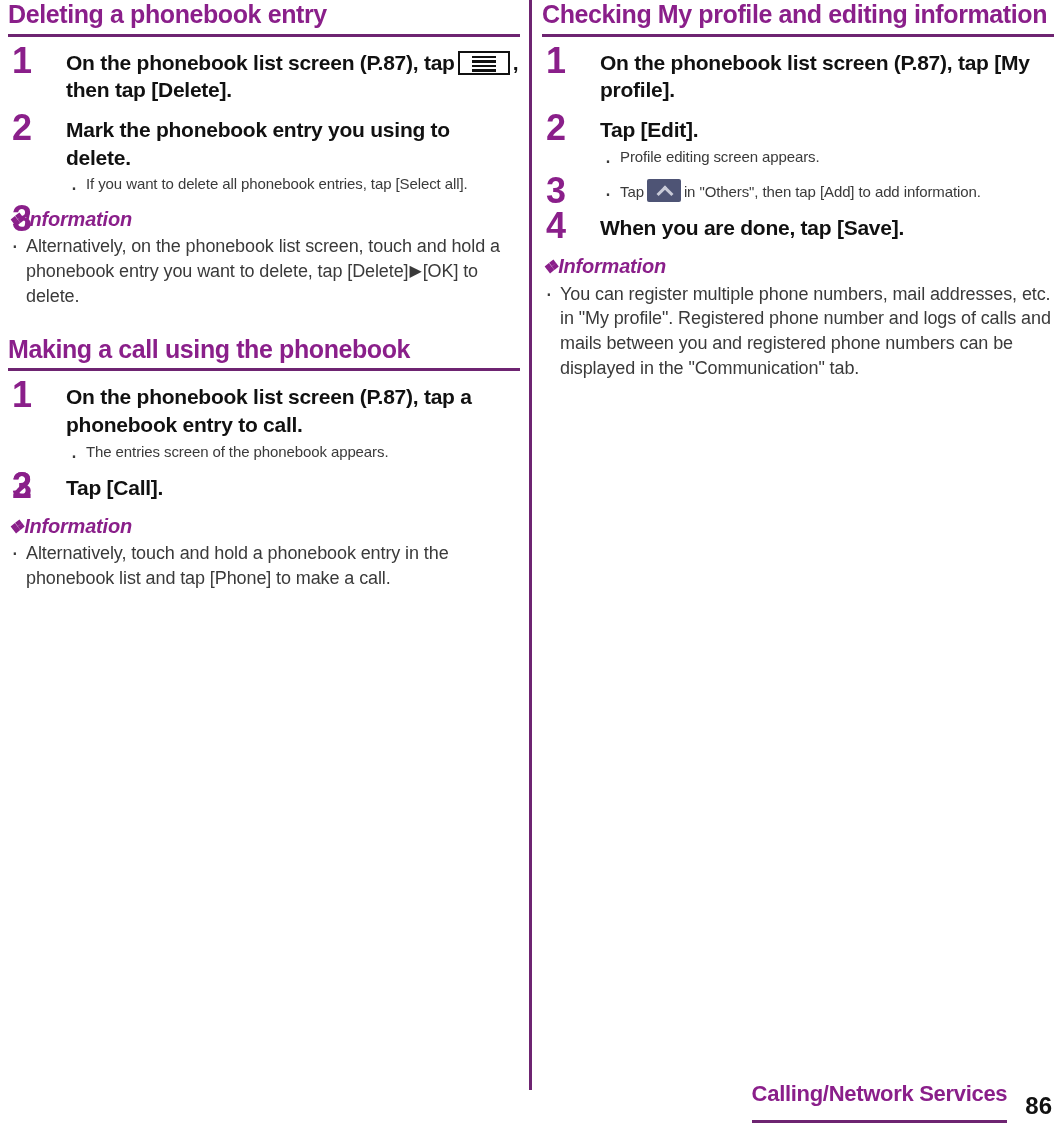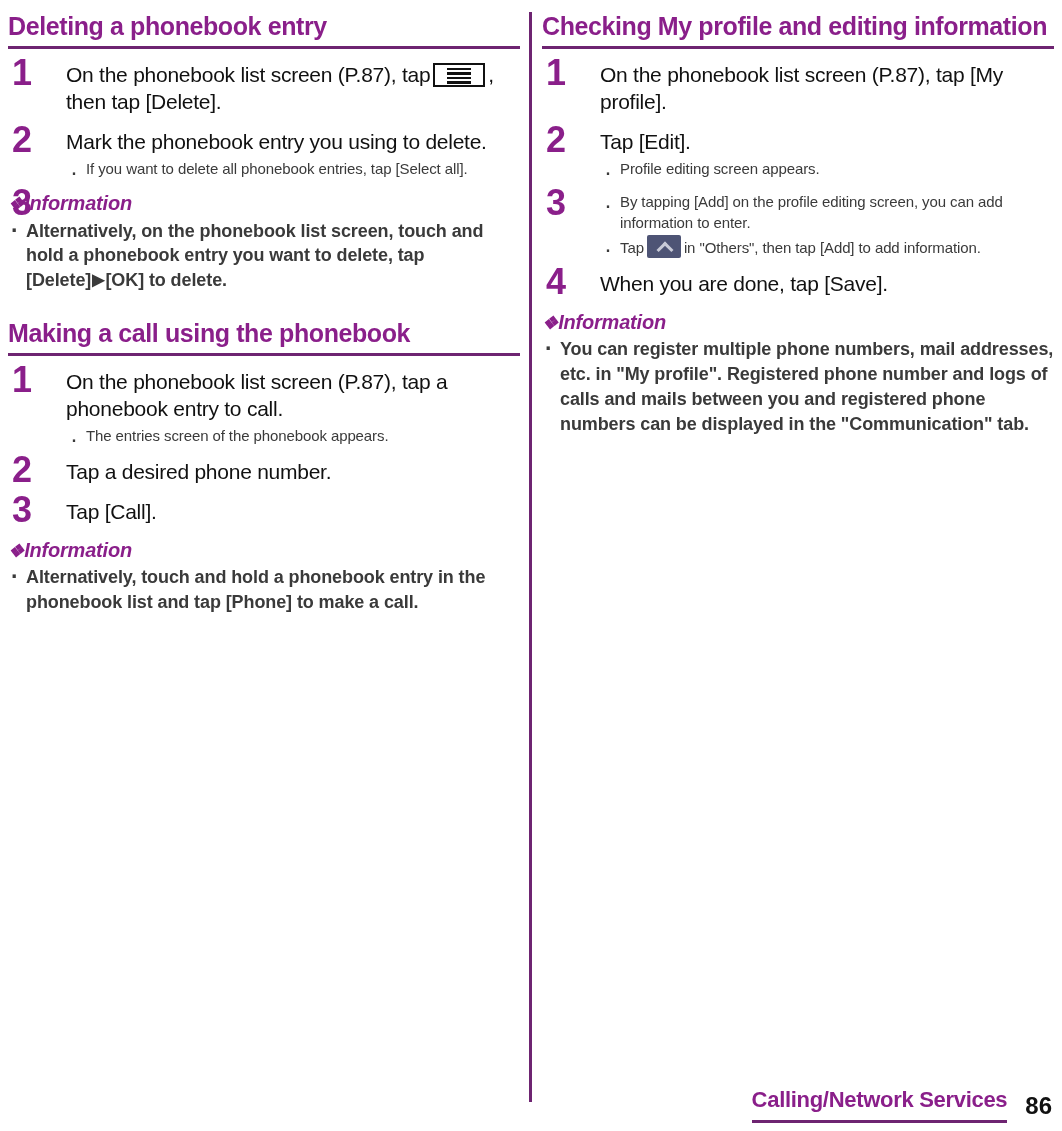--- a/index.html
+++ b/index.html
@@ -13,21 +13,20 @@
     position: relative;
     font-family: "Liberation Sans", sans-serif;
     color: #231f20;
     overflow: hidden;
   }
 
   
   .page {
     position: absolute;
     inset: 0;
-    margin-top: 12px;
   }
   .col {
     position: absolute;
     top: 0;
     width: 512px;
   }
   .col-left  { left: 8px; }
   .col-right { left: 542px; }
 
   .col-divider {
@@ -72,21 +71,21 @@
     left: 4px;
     top: -6px;
     font-size: 36px;
     font-weight: bold;
     color: #8a1f8a;
     line-height: 1;
     font-family: "Liberation Sans", sans-serif;
   }
   .step-text {
     font-size: 21px;
-    font-weight: normal;
+    font-weight: bold;
     line-height: 1.32;
     color: #111111;
     letter-spacing: -0.25px;
   }
 
   
   .sub-list {
     list-style: none;
     margin: 2px 0 0 0;
     padding: 0;
@@ -132,21 +131,20 @@
     margin: 0;
     padding: 0;
   }
   .info-list li {
     position: relative;
     padding-left: 18px;
     font-size: 18px;
     line-height: 1.38;
     color: #3a3a3a;
     letter-spacing: -0.1px;
-    font-weight: bold;
   }
   .info-list li::before {
     content: "\00B7";
     position: absolute;
     left: 3px;
     top: -4px;
     font-size: 23px;
     color: #3a3a3a;
   }
 
@@ -220,21 +218,21 @@
     display: flex;
     align-items: flex-end;
     gap: 18px;
   }
   .footer-chapter {
     font-size: 22px;
     font-weight: bold;
     color: #8a1f8a;
     letter-spacing: -0.3px;
     border-bottom: 3px solid #6e2471;
-    padding-bottom: 8px;
+    padding-bottom: 14px;
     line-height: 1.1;
   }
   .footer-page {
     font-size: 24px;
     font-weight: bold;
     color: #111;
     line-height: 1.1;
     padding-bottom: 4px;
   }
 </style>
@@ -286,21 +284,20 @@
     <div class="step">
       <div class="step-num">1</div>
       <div class="step-text">On the phonebook list screen (P.87), tap a phonebook entry to call.</div>
       <ul class="sub-list">
         <li>The entries screen of the phonebook appears.</li>
       </ul>
     </div>
 
     <div class="step">
       <div class="step-num">2</div>
-      <div class="step-text">Tap a desired phone number.</div>
     </div>
 
     <div class="step">
       <div class="step-num">3</div>
       <div class="step-text">Tap [Call].</div>
     </div>
 
     <div class="info-block">
       <div class="info-head"><span class="diamond-icon">❖</span><span>Information</span></div>
       <ul class="info-list">
@@ -326,21 +323,20 @@
       <div class="step-num">2</div>
       <div class="step-text">Tap [Edit].</div>
       <ul class="sub-list">
         <li>Profile editing screen appears.</li>
       </ul>
     </div>
 
     <div class="step">
       <div class="step-num">3</div>
       <ul class="sub-list">
-        <li>By tapping [Add] on the profile editing screen, you can add information to enter.</li>
         <li><span>Tap</span><span class="caret-box"></span><span>in "Others", then tap [Add] to add information.</span></li>
       </ul>
     </div>
 
     <div class="step">
       <div class="step-num">4</div>
       <div class="step-text">When you are done, tap [Save].</div>
     </div>
 
     <div class="info-block">

